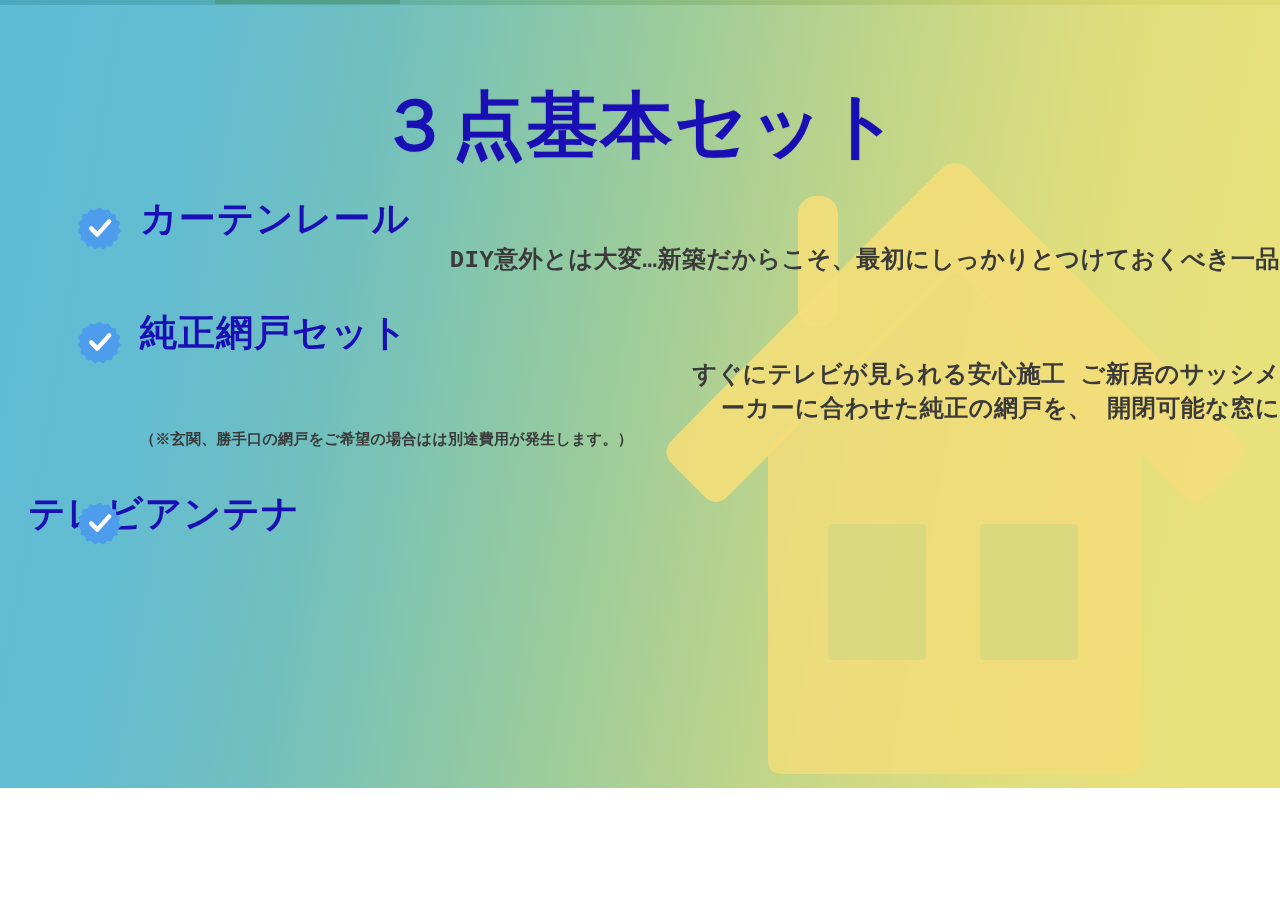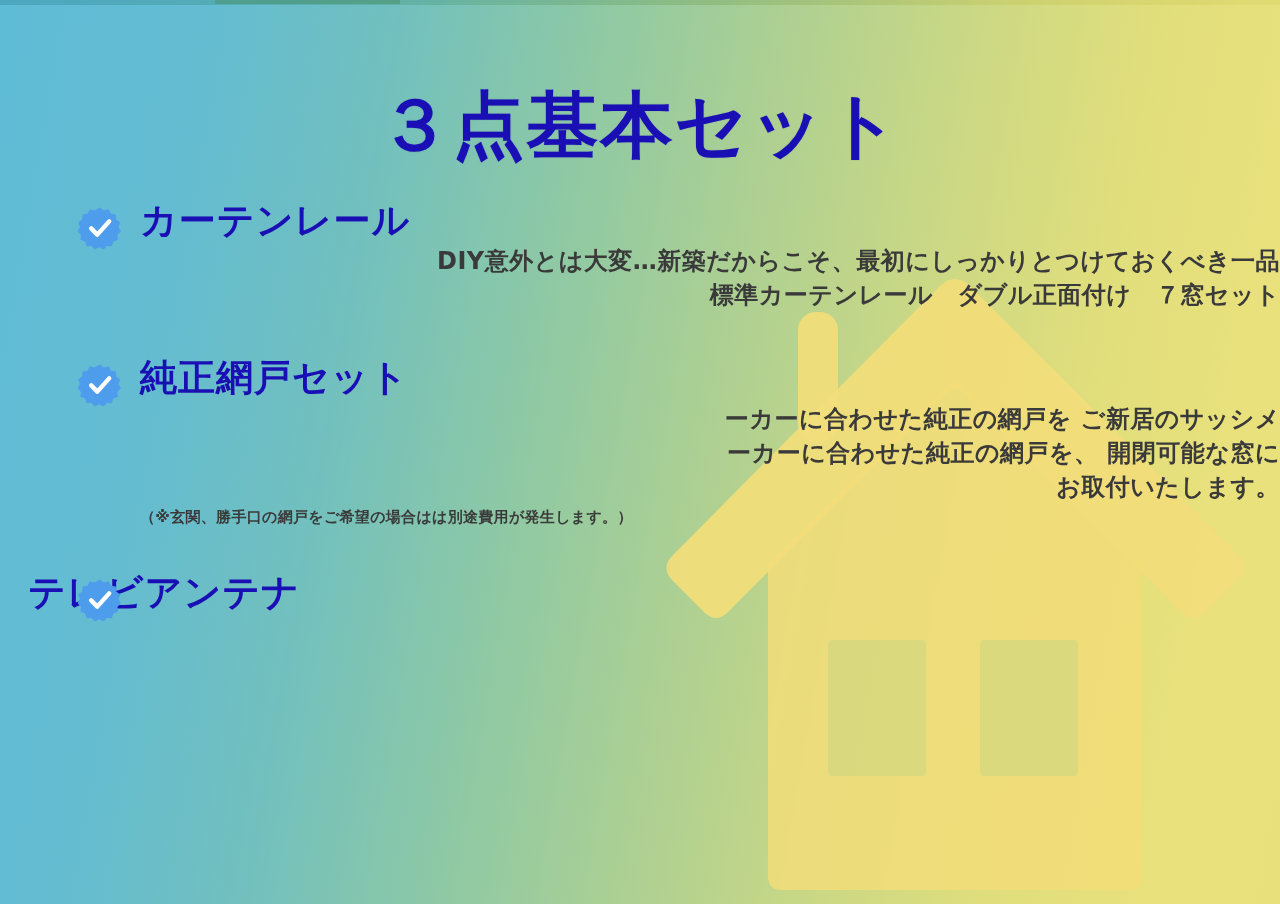--- a/index.html
+++ b/index.html
@@ -3,21 +3,21 @@
 <meta charset="utf-8">
 <style>
   html, body {
     margin: 0;
     padding: 0;
     background: #ffffff;
   }
   #poster {
     position: relative;
     width: 1280px;
-    height: 904px;
+    height: 788px;
     overflow: hidden;
     font-family: "DejaVu Sans", "Liberation Sans", sans-serif;
     background: linear-gradient(100deg,
         #5fbcd6 0%,
         #63bcd2 14%,
         #72c0be 28%,
         #8fc9a4 42%,
         #aed092 55%,
         #cbd884 68%,
         #e0de7c 80%,
@@ -79,20 +79,21 @@
 
   .feature-list {
     margin: 0;
     padding: 34px 0 0 0;
     list-style: none;
   }
   .feature {
     position: relative;
     padding: 0 0 0 78px;
     margin-bottom: 26px;
+    font-family: Liberation Mono, monospace;
   }
   .feature:last-child { margin-bottom: 4px; padding-left: 28px; }
 
   .check-badge {
     position: absolute;
     left: 78px;
     top: 6px;
     width: 44px;
     height: 44px;
   }
@@ -121,21 +122,21 @@
     color: #3a3a3a;
     font-size: 15px;
     font-weight: bold;
     line-height: 1.4;
     margin: 3px 0 0 0;
     letter-spacing: 0.3px;
   }
 
   
   #feature-0 { margin-top: 2px; }
-  #feature-1 { margin-top: 45px; }
+  #feature-1 { margin-top: 36px; }
   #feature-2 { margin-top: 44px; }
 </style>
 </head>
 <body>
 
 <div id="poster">
 
   <div class="top-band"></div>
   <div class="top-band2"></div>
 
@@ -172,39 +173,37 @@
             <path d="M22 1.6 l3.9 3.0 4.8 -1.3 2.3 4.4 4.9 0.9 0.3 5.0 4.1 2.8 -1.9 4.6
                      2.5 4.3 -3.5 3.6 0.6 4.9 -4.7 1.7 -1.5 4.8 -4.9 -0.4 -3.3 3.7 -4.4 -2.3
                      -4.4 2.3 -3.3 -3.7 -4.9 0.4 -1.5 -4.8 -4.7 -1.7 0.6 -4.9 -3.5 -3.6
                      2.5 -4.3 -1.9 -4.6 4.1 -2.8 0.3 -5.0 4.9 -0.9 2.3 -4.4 4.8 1.3 Z" fill="#4e9ded"></path>
             <path d="M13.2 22.4 L19.3 28.6 L31.2 15.4" fill="none" stroke="#ffffff" stroke-width="4.4" stroke-linecap="round" stroke-linejoin="round"></path>
           </svg>
         </span>
         <h2 class="feature-heading">カーテンレール</h2>
         <p class="feature-desc">
           <span class="line">DIY意外とは大変…新築だからこそ、最初にしっかりとつけておくべき一品</span>
-          <span class="line">標準カーテンレール　ダブル正面付け　７窓セット</span>
         </p>
       </li>
 
       <li class="feature" id="feature-1">
         <span class="check-badge">
           <svg viewBox="0 0 44 44" xmlns="http://www.w3.org/2000/svg">
             <path d="M22 1.6 l3.9 3.0 4.8 -1.3 2.3 4.4 4.9 0.9 0.3 5.0 4.1 2.8 -1.9 4.6
                      2.5 4.3 -3.5 3.6 0.6 4.9 -4.7 1.7 -1.5 4.8 -4.9 -0.4 -3.3 3.7 -4.4 -2.3
                      -4.4 2.3 -3.3 -3.7 -4.9 0.4 -1.5 -4.8 -4.7 -1.7 0.6 -4.9 -3.5 -3.6
                      2.5 -4.3 -1.9 -4.6 4.1 -2.8 0.3 -5.0 4.9 -0.9 2.3 -4.4 4.8 1.3 Z" fill="#4e9ded"></path>
             <path d="M13.2 22.4 L19.3 28.6 L31.2 15.4" fill="none" stroke="#ffffff" stroke-width="4.4" stroke-linecap="round" stroke-linejoin="round"></path>
           </svg>
         </span>
         <h2 class="feature-heading">純正網戸セット</h2>
         <p class="feature-desc">
-          <span class="line">ーカーに合わせた純正の網戸を ご新居のサッシメ</span>
+          <span class="line">すぐにテレビが見られる安心施工 ご新居のサッシメ</span>
           <span class="line">ーカーに合わせた純正の網戸を、 開閉可能な窓に</span>
-          <span class="line">お取付いたします。</span>
         </p>
         <p class="feature-note">（※玄関、勝手口の網戸をご希望の場合はは別途費用が発生します。）</p>
       </li>
 
       <li class="feature" id="feature-2">
         <span class="check-badge">
           <svg viewBox="0 0 44 44" xmlns="http://www.w3.org/2000/svg">
             <path d="M22 1.6 l3.9 3.0 4.8 -1.3 2.3 4.4 4.9 0.9 0.3 5.0 4.1 2.8 -1.9 4.6
                      2.5 4.3 -3.5 3.6 0.6 4.9 -4.7 1.7 -1.5 4.8 -4.9 -0.4 -3.3 3.7 -4.4 -2.3
                      -4.4 2.3 -3.3 -3.7 -4.9 0.4 -1.5 -4.8 -4.7 -1.7 0.6 -4.9 -3.5 -3.6

